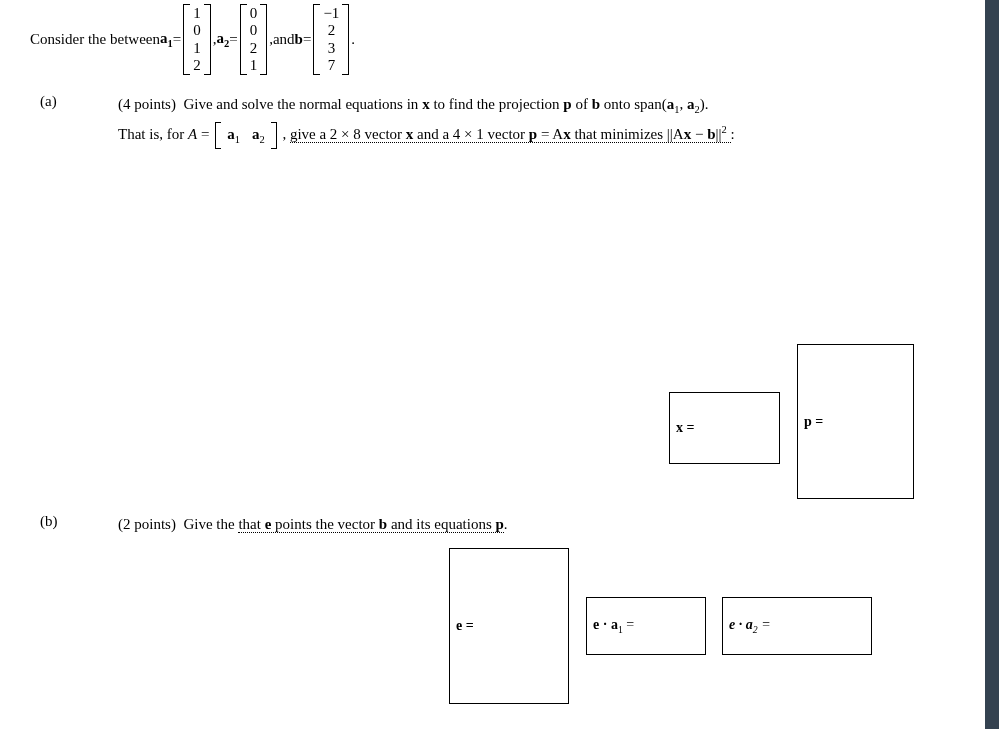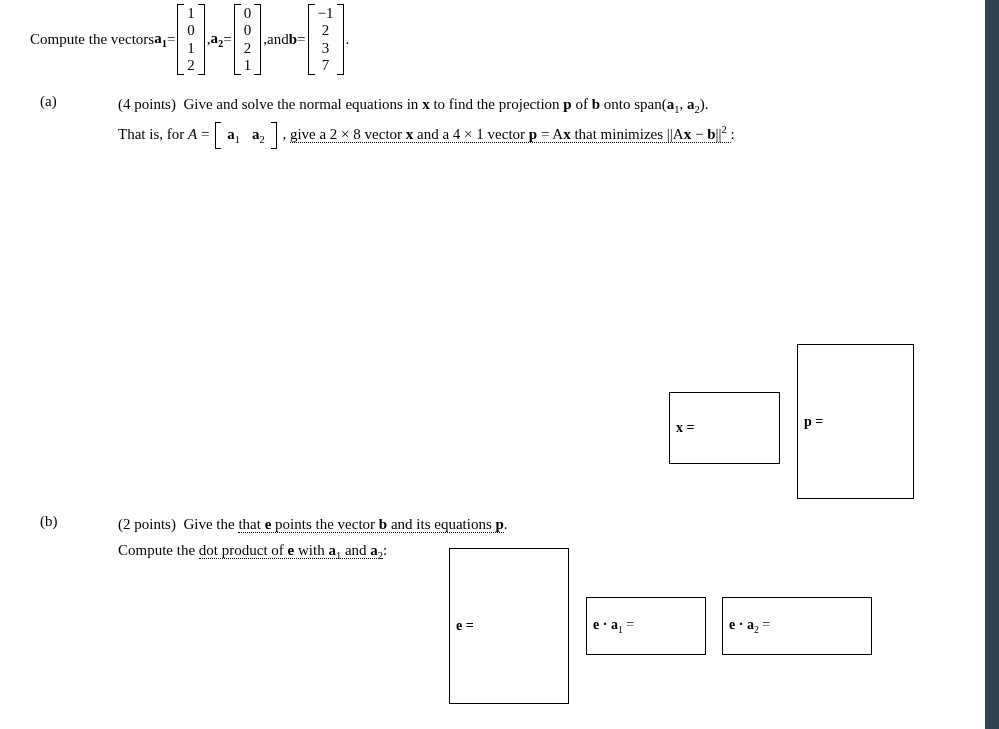--- a/index.html
+++ b/index.html
@@ -91,29 +91,29 @@
   }
   .xbox .lbl, .pbox .lbl, .ebox .lbl, .sbox .lbl {
     font-size: 14px;
     padding-left: 6px;
     white-space: nowrap;
   }
   .xbox { left: 669px; top: 392px; width: 109px; height: 70px; }
   .pbox { left: 797px; top: 344px; width: 115px; height: 153px; }
   .ebox { left: 449px; top: 548px; width: 118px; height: 154px; }
   .sbox.a1 { left: 586px; top: 597px; width: 118px; height: 56px; }
-  .sbox.a2 { left: 722px; top: 597px; width: 148px; height: 56px; }
+  .sbox.a2 { left: 722px; top: 597px; width: 148px; height: 56px; font-style: italic; }
 </style>
 </head>
 <body>
 
 <div class="page">
 
   <div class="intro">
-    <span>Compute the vectors </span>
+    <span>Consider the between </span>
     <span class="bold">
       <span>a</span><span class="sub">1</span>
     </span>
     <span> = </span>
 
     <span class="colmat">
       <span class="br left"></span>
       <span class="col">
         <span>1</span>
         <span>0</span>
@@ -190,23 +190,20 @@
     <span class="lbl"><span class="bold">p =</span></span>
   </div>
 
   <div class="part" style="margin-top:360px;">
     <div class="tag">(b)</div>
     <div class="body">
       <p>
         <span>(2 points)</span>&nbsp;
         <span>Give the </span><span class="dotted"><span>that </span><span class="bold">e</span><span> points the vector </span><span class="bold">b</span><span> and its equations </span><span class="bold">p</span></span><span>.</span>
       </p>
-      <p>
-        <span>Compute the </span><span class="dotted"><span>dot product of </span><span class="bold">e</span><span> with </span><span class="bold">a</span><span class="sub">1</span><span> and </span><span class="bold">a</span><span class="sub">2</span></span><span>:</span>
-      </p>
     </div>
   </div>
 
   <div class="ebox">
     <span class="lbl"><span class="bold">e =</span></span>
   </div>
   <div class="sbox a1">
     <span class="lbl">
       <span class="bold">e · a</span><span class="sub">1</span><span> =</span>
     </span>

